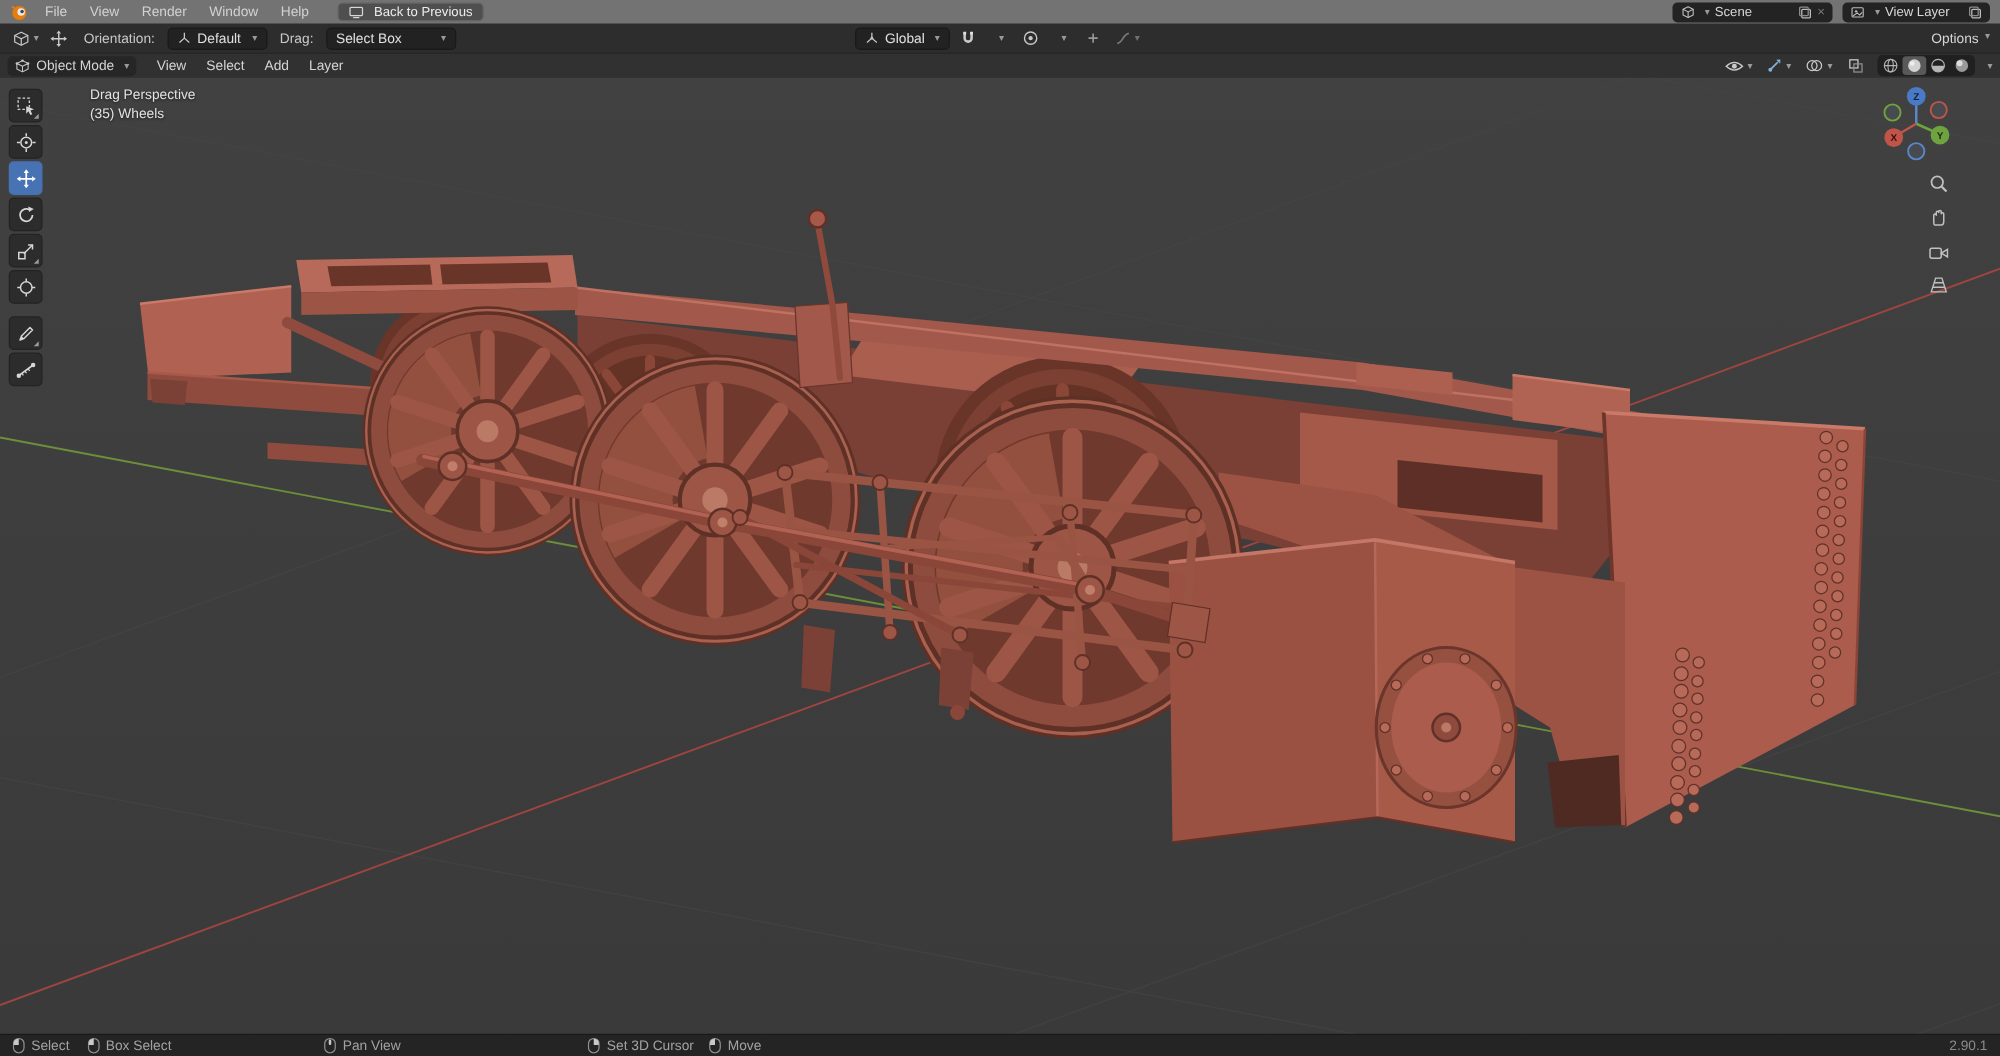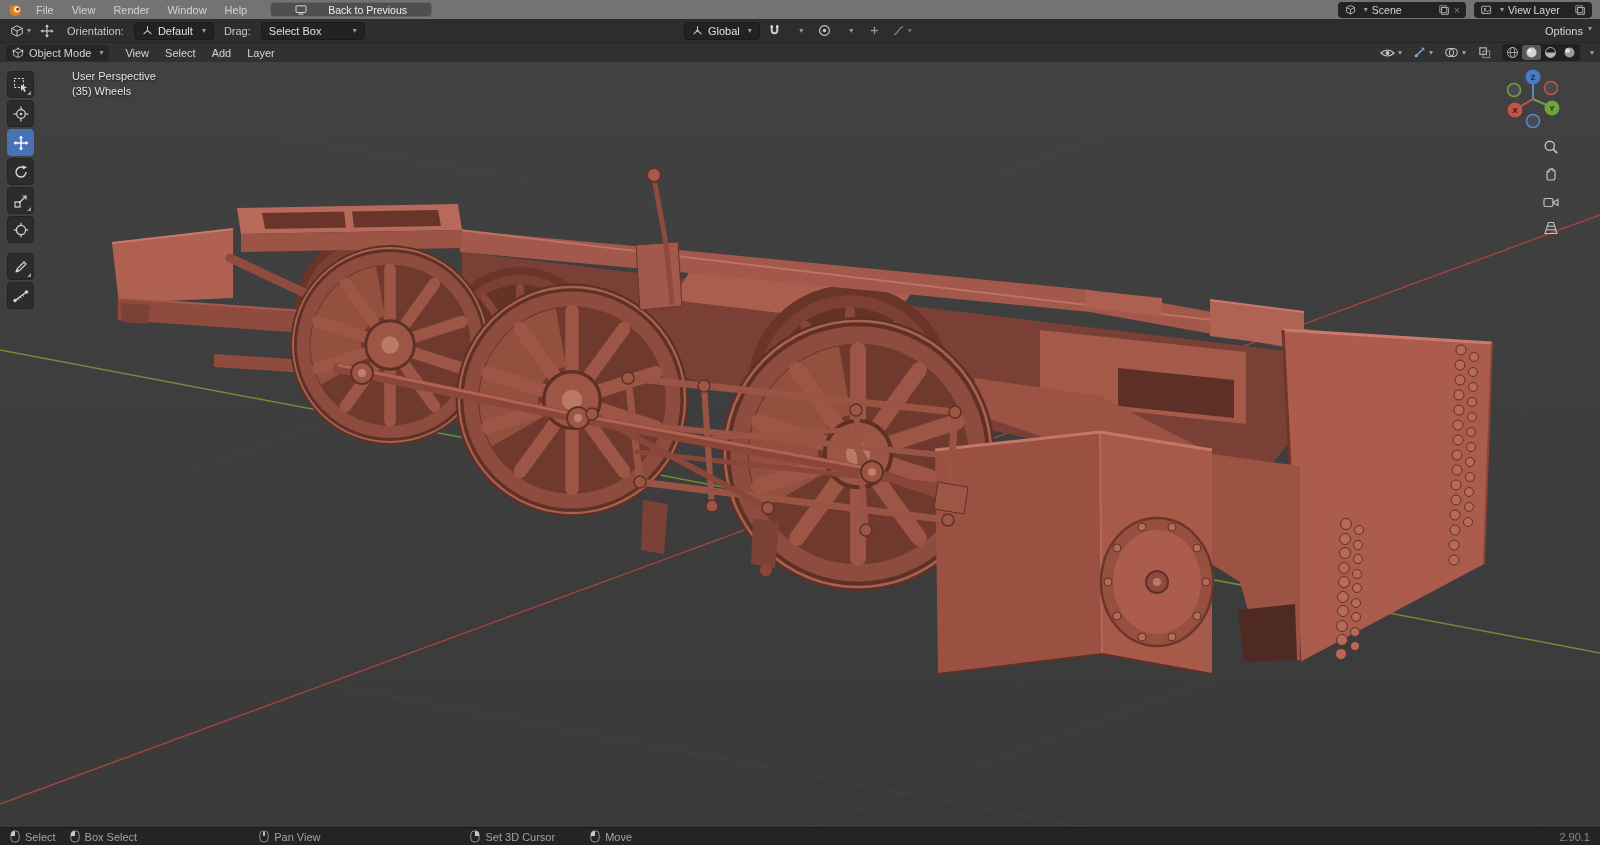--- a/index.html
+++ b/index.html
@@ -8,21 +8,21 @@
   .app{width:1600px;height:845px;display:flex;flex-direction:column}
   .chev{font-size:8px;color:#9a9a9a;line-height:1;margin-left:3px}
   .ic{display:block}
 
   
   .topbar{height:19px;background:#737373;display:flex;align-items:center;padding:0 8px;
     font-size:11px;color:#d2d2d2;flex:none}
   .logo{margin-right:4px;display:flex;align-items:center}
   .menu-item{padding:0 9px;height:100%;display:flex;align-items:center;cursor:default}
   .back-btn{margin-left:14px;background:#4f4f4f;border:1px solid #646464;border-radius:4px;
-    height:15px;display:flex;align-items:center;gap:21px;padding:0 24px;font-size:10.5px;color:#ececec}
+    height:15px;display:flex;align-items:center;gap:8px;padding:0 8px;font-size:10.5px;color:#ececec}
   .topbar-right{margin-left:auto;display:flex;gap:8px;align-items:center}
   .field-widget{background:#232323;border-radius:4px;height:16px;display:flex;align-items:center;
     gap:4px;padding:0 6px;font-size:10.5px;color:#d8d8d8}
   .fw-name{min-width:62px}
   .dim{color:#7d7d7d}
 
   
   .toolsbar{height:24px;background:#2d2d2d;display:flex;align-items:center;padding:0 8px;
     font-size:11px;color:#c2c2c2;position:relative;flex:none;border-bottom:1px solid #262626}
   .toolsbar .lbl{margin:0 6px;color:#c8c8c8}
@@ -61,21 +61,21 @@
   .navbtns{position:absolute;right:40px;top:76px;display:flex;flex-direction:column;gap:9px;opacity:.9}
   .navbtn{width:18px;height:18px;display:flex;align-items:center;justify-content:center}
 
   
   .statusbar{height:18px;background:#242424;border-top:1px solid #191919;display:flex;
     align-items:center;padding:0 10px;font-size:11px;color:#a2a2a2;flex:none}
   .sb-item{display:flex;align-items:center;gap:5px}
   .sb-item+.sb-item{margin-left:14px}
   .sb-item.sp1{margin-left:122px}
   .sb-item.sp2{margin-left:150px}
-  .sb-item.sp3{margin-left:35px}
+  .sb-item.sp3{margin-left:12px}
   .sb-version{margin-left:auto;color:#8b8b8b}
 </style>
 </head>
 <body>
 
 <div class="app">
 
   <header class="topbar">
     <span class="logo">
       <svg class="ic" width="15" height="15" viewBox="0 0 16 16">
@@ -538,21 +538,21 @@
 
         <g>
           <polygon points="643,438 668,442 664,492 641,488" fill="#7c4136"></polygon>
           <polygon points="753,456 779,460 775,506 751,502" fill="#7c4136"></polygon>
           <circle cx="766" cy="508" r="6" fill="#8a4739"></circle>
         </g>
       </g>
     </svg>
 
     <div class="overlaytext">
-      <div>User Perspective</div>
+      <div>Drag Perspective</div>
       <div>(35) Wheels</div>
     </div>
 
     <div class="toolrail">
       <div class="tool-btn">
         <svg class="ic" width="16" height="16" viewBox="0 0 16 16">
             <rect x="1.5" y="1.5" width="9" height="9" fill="none" stroke="#d6d6d6" stroke-width="1.1" stroke-dasharray="2 1.6"></rect>
             <path d="M8 8 L14.2 10.4 L11.4 11.3 L12.8 14.3 L11.2 15 L9.8 12 L8 14 Z" fill="#d6d6d6"></path>
           </svg>
         <span class="tri"></span>

